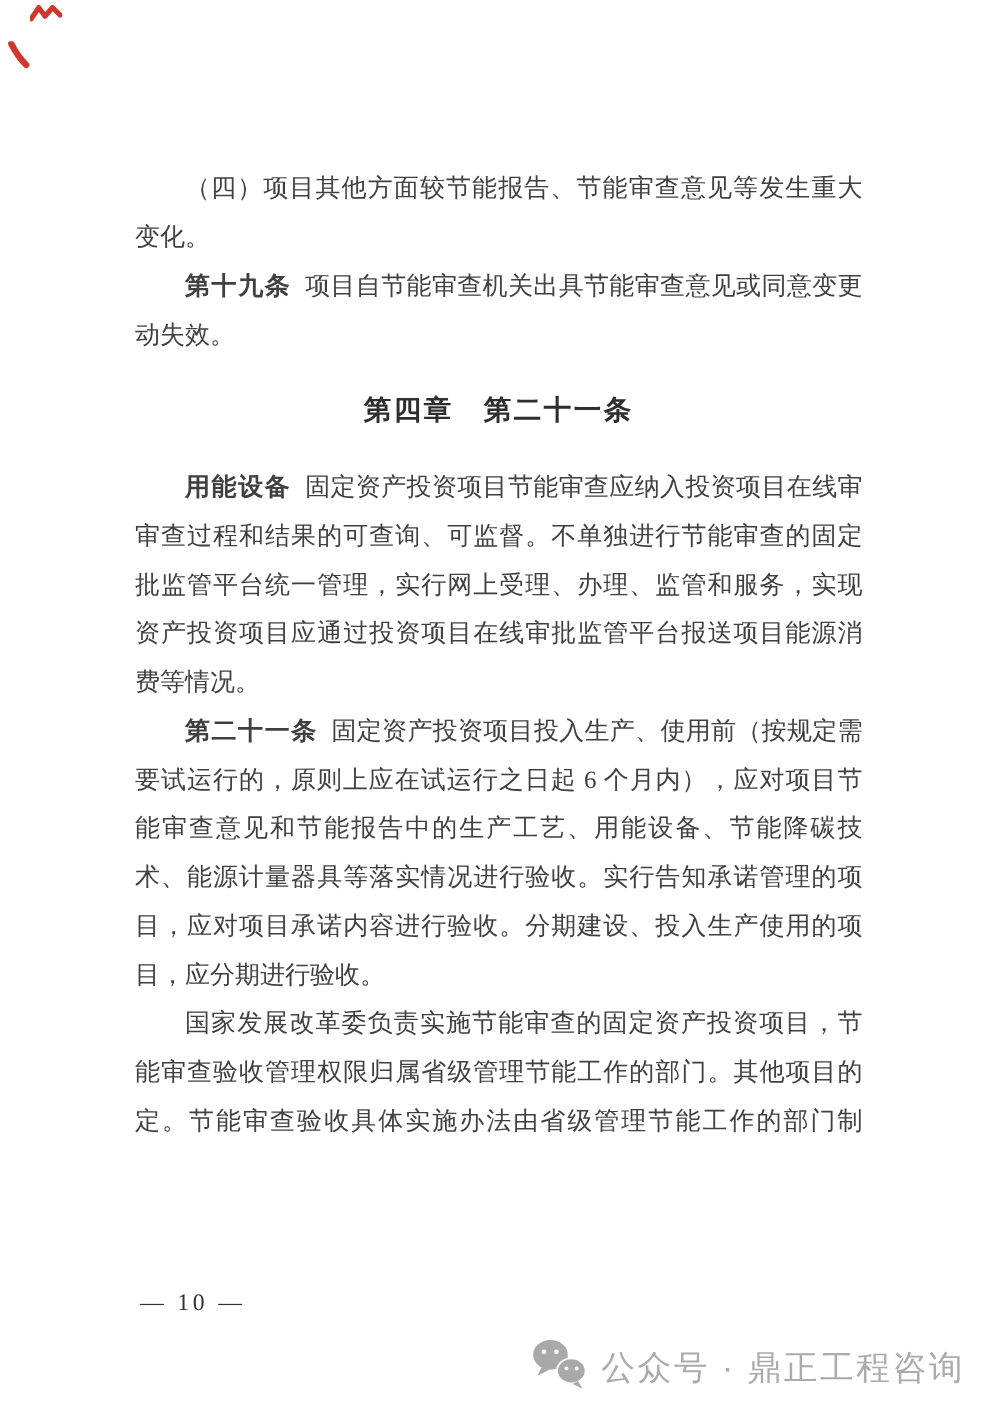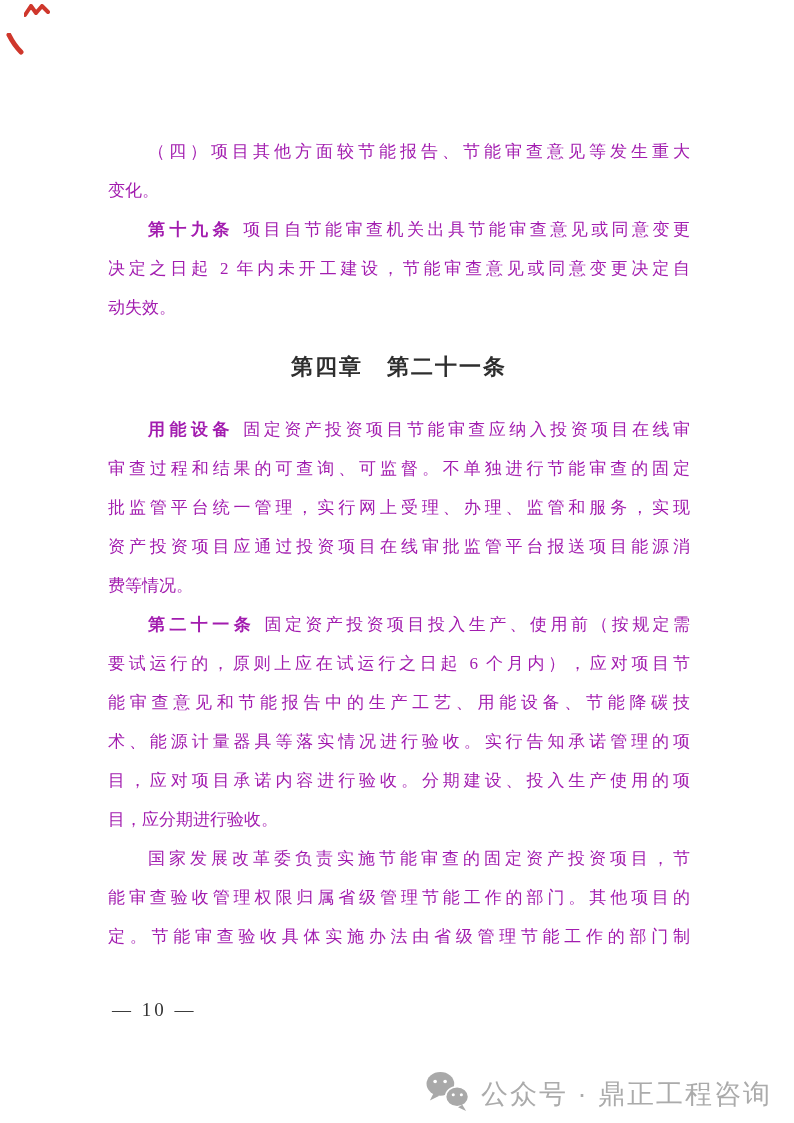--- a/index.html
+++ b/index.html
@@ -24,24 +24,24 @@
     position: absolute;
     left: 108px;
     top: 0;
     width: 582px;
   }
   .paragraph { margin: 0; }
   .paragraph:first-of-type { margin-top: 132px; }
   .line {
     line-height: 39px;
     height: 39px;
-    font-size: 17px;
+    font-size: 20px;
     text-align: justify;
     text-align-last: justify;
-    color: #a21caf;
+    color: #404040;
   }
   .line.short { text-align-last: left; }
   .line.first { text-indent: 40px; }
   .term {
     font-family: Liberation Sans, sans-serif;
     font-weight: 700;
     margin-right: 0.55em;
     letter-spacing: 1px;
   }
   .chapter-heading {
@@ -53,21 +53,21 @@
     font-weight: 700;
     font-size: 22px;
     color: #2e2e2e;
     letter-spacing: 2px;
   }
 
   
   .page-number {
     position: absolute;
     left: 112px;
-    top: 997px;
+    top: 1030px;
     font-size: 19px;
     line-height: 26px;
     letter-spacing: 3px;
     color: #333333;
   }
 
   
   .watermark {
     position: absolute;
     right: 22px;
@@ -101,21 +101,20 @@
     </svg>
   </div>
 
   <div class="doc" id="doc-body">
       <div class="paragraph">
         <div class="line first">（四）项目其他方面较节能报告、节能审查意见等发生重大</div>
         <div class="line short">变化。</div>
       </div>
       <div class="paragraph">
         <div class="line first"><span class="term">第十九条</span>项目自节能审查机关出具节能审查意见或同意变更</div>
-        <div class="line">决定之日起 2 年内未开工建设，节能审查意见或同意变更决定自</div>
         <div class="line short">动失效。</div>
       </div>
       <div class="chapter-heading">第四章　第二十一条</div>
       <div class="paragraph">
         <div class="line first"><span class="term">用能设备</span>固定资产投资项目节能审查应纳入投资项目在线审</div>
         <div class="line">审查过程和结果的可查询、可监督。不单独进行节能审查的固定</div>
         <div class="line">批监管平台统一管理，实行网上受理、办理、监管和服务，实现</div>
         <div class="line">资产投资项目应通过投资项目在线审批监管平台报送项目能源消</div>
         <div class="line short">费等情况。</div>
       </div>

